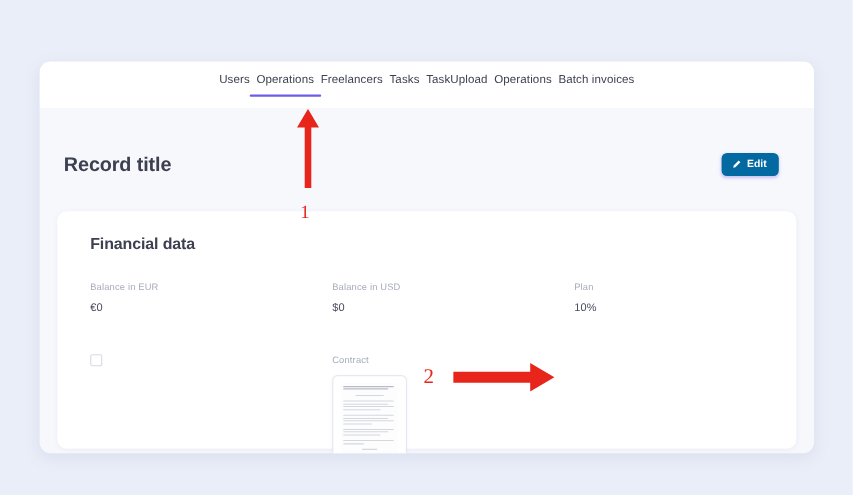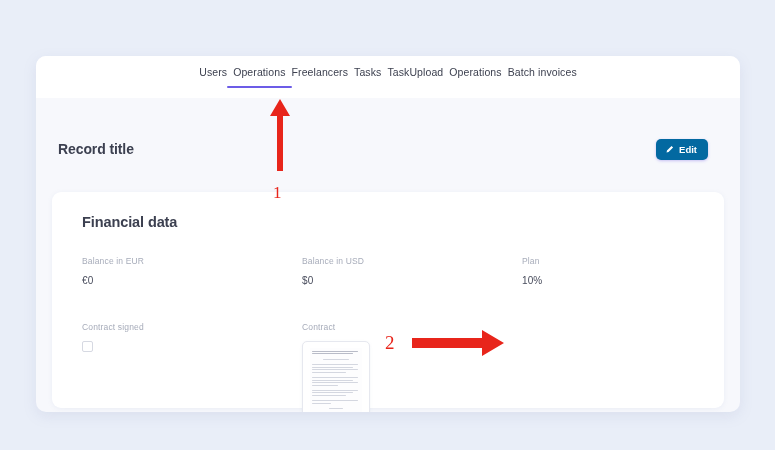--- a/index.html
+++ b/index.html
@@ -63,21 +63,21 @@
 
   
   .page-header {
     display: flex;
     align-items: center;
     justify-content: space-between;
     padding: 30px 32px 0 22px;
     height: 72px;
   }
   .page-title {
-    font-size: 14px;
+    font-size: 18px;
     color: #3c4050;
     font-weight: 600;
     letter-spacing: -0.1px;
   }
   .edit-button {
     background: #0369a1;
     color: #ffffff;
     border: none;
     border-radius: 5px;
     height: 21px;
@@ -239,21 +239,20 @@
       <div>
         <div class="field-label">Balance in USD</div>
         <div class="field-value">$0</div>
       </div>
 
       <div>
         <div class="field-label">Plan</div>
         <div class="field-value">10%</div>
       </div>
       <div>
-        <div class="field-label">Contract signed</div>
         <div class="checkbox"></div>
       </div>
       <div>
         <div class="field-label">Contract</div>
         <div class="thumb">
           <div class="thumb-page">
             <div class="tl dark w95"></div>
             <div class="tl dark w85"></div>
             <div class="tl w55 center gap"></div>
             <div class="tl w95 gap"></div>

